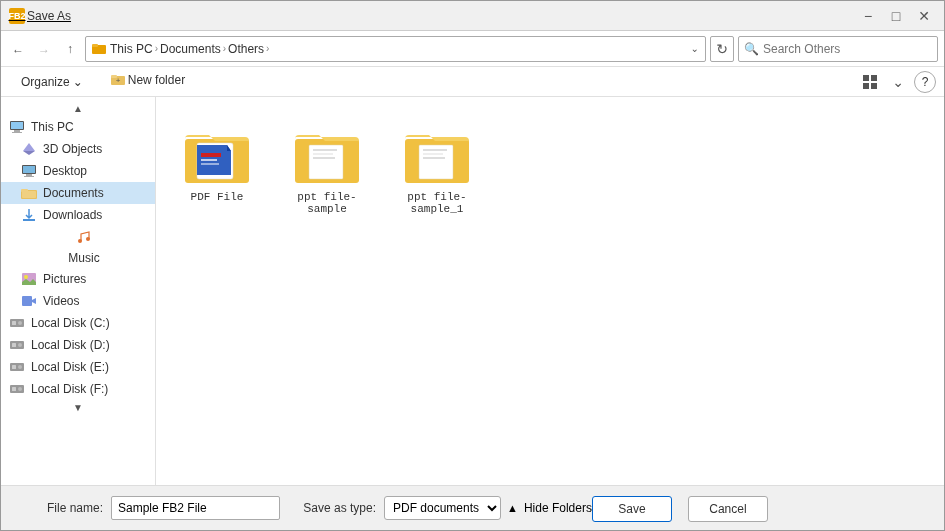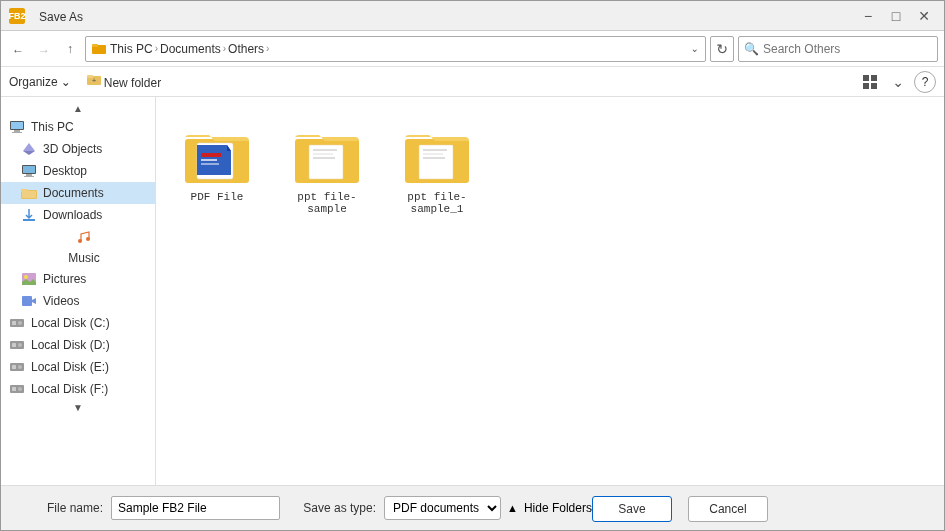--- a/index.html
+++ b/index.html
@@ -28,22 +28,23 @@
       background: #f0f0f0;
       border-bottom: 1px solid #ccc;
       display: flex;
       align-items: center;
       justify-content: space-between;
       padding: 6px 8px;
       height: 30px;
     }
     .titlebar-left {
       display: flex;
-      align-items: flex-end;
-      gap: 14px;
+      align-items: center;
+      gap: 2px;
+      text-decoration: underline;
     }
     .titlebar-icon {
       width: 16px;
       height: 16px;
       background: #e8a000;
       border-radius: 2px;
       display: flex;
       align-items: center;
       justify-content: center;
       font-size: 9px;
@@ -172,22 +173,23 @@
       background: #fff;
       height: 30px;
     }
     .actionbar-btn {
       background: transparent;
       border: none;
       cursor: pointer;
       font-size: 12px;
       color: #333;
       display: flex;
-      align-items: flex-end;
+      align-items: flex-start;
       gap: 3px;
+      margin-left: 12px;
     }
     .actionbar-right {
       margin-left: auto;
       display: flex;
       align-items: center;
       gap: 4px;
     }
     .view-btn {
       width: 24px;
       height: 22px;

